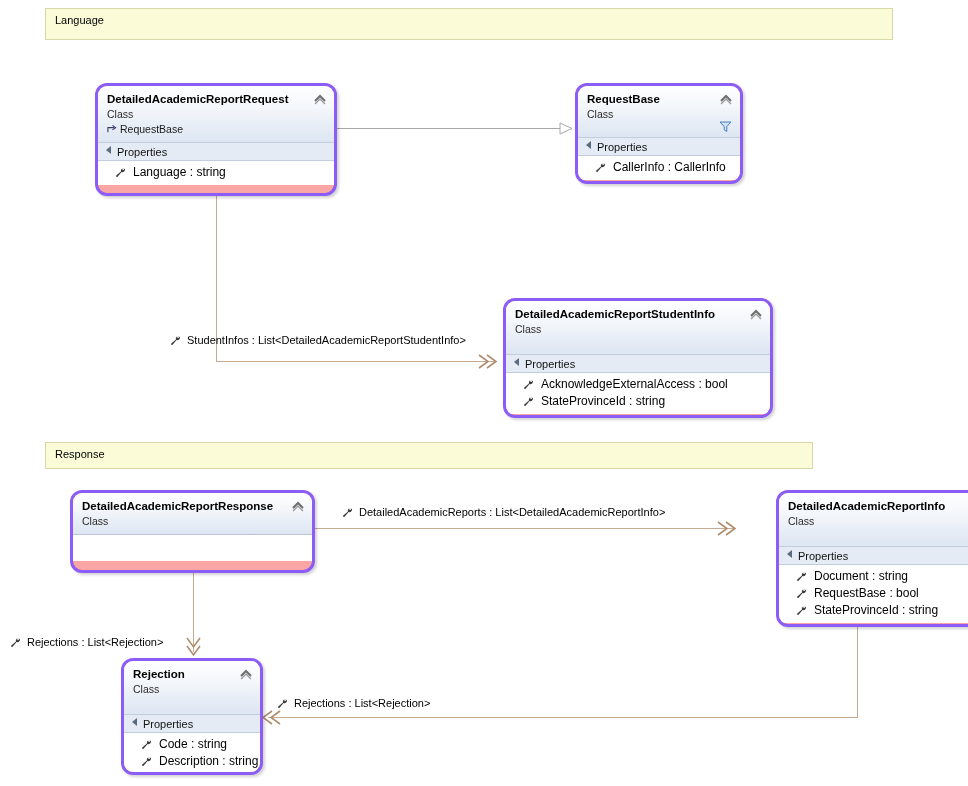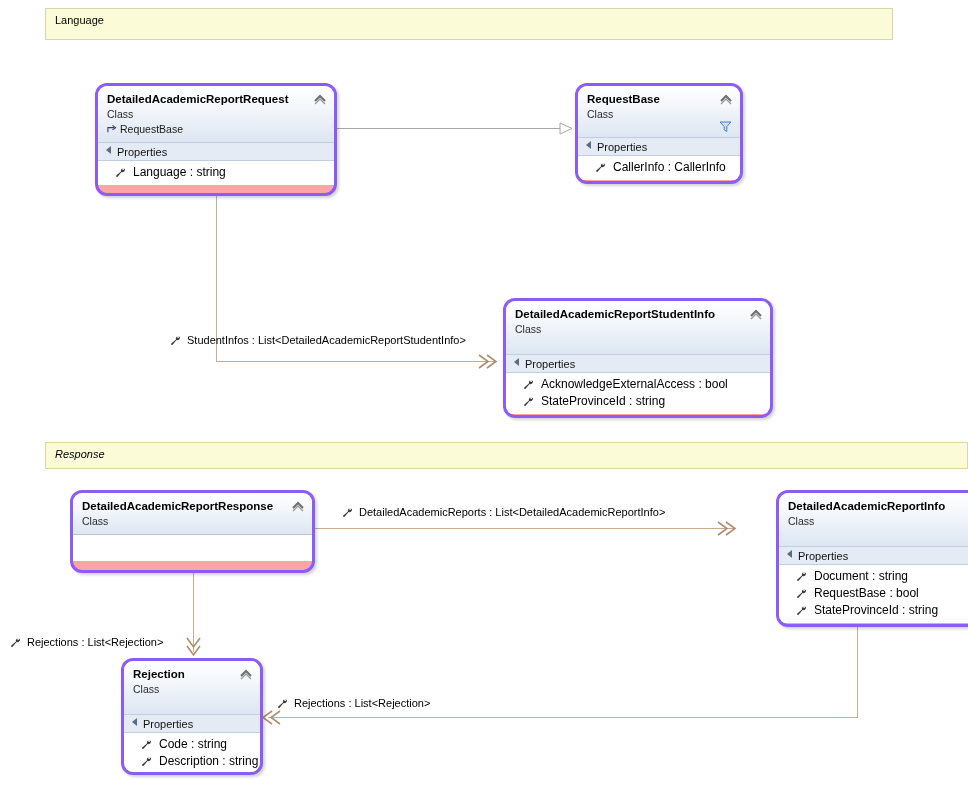--- a/index.html
+++ b/index.html
@@ -99,21 +99,21 @@
 </style>
 </head>
 <body>
 
 <div class="canvas">
 
   <div class="banner" style="left:45px;top:8px;width:848px;height:32px;">
     <span>Language</span>
   </div>
 
-  <div class="banner" style="left:45px;top:442px;width:923px;height:27px;font-style:italic;">
+  <div class="banner" style="left:45px;top:442px;width:768px;height:27px;">
     <span>Response</span>
   </div>
 
   <div class="conn v gray" style="left:336px;top:128px;height:1px;"></div>
   <div class="conn h gray" style="left:336px;top:128px;width:226px;"></div>
   <svg class="arrowwrap" style="left:559px;top:121px;" width="16" height="15" viewBox="0 0 16 15">
     <path d="M1,2 L13,7.5 L1,13 Z" fill="#ffffff" stroke="#a8a8a8" stroke-width="1"></path>
   </svg>
 
   <div class="conn v" style="left:216px;top:196px;height:166px;"></div>

